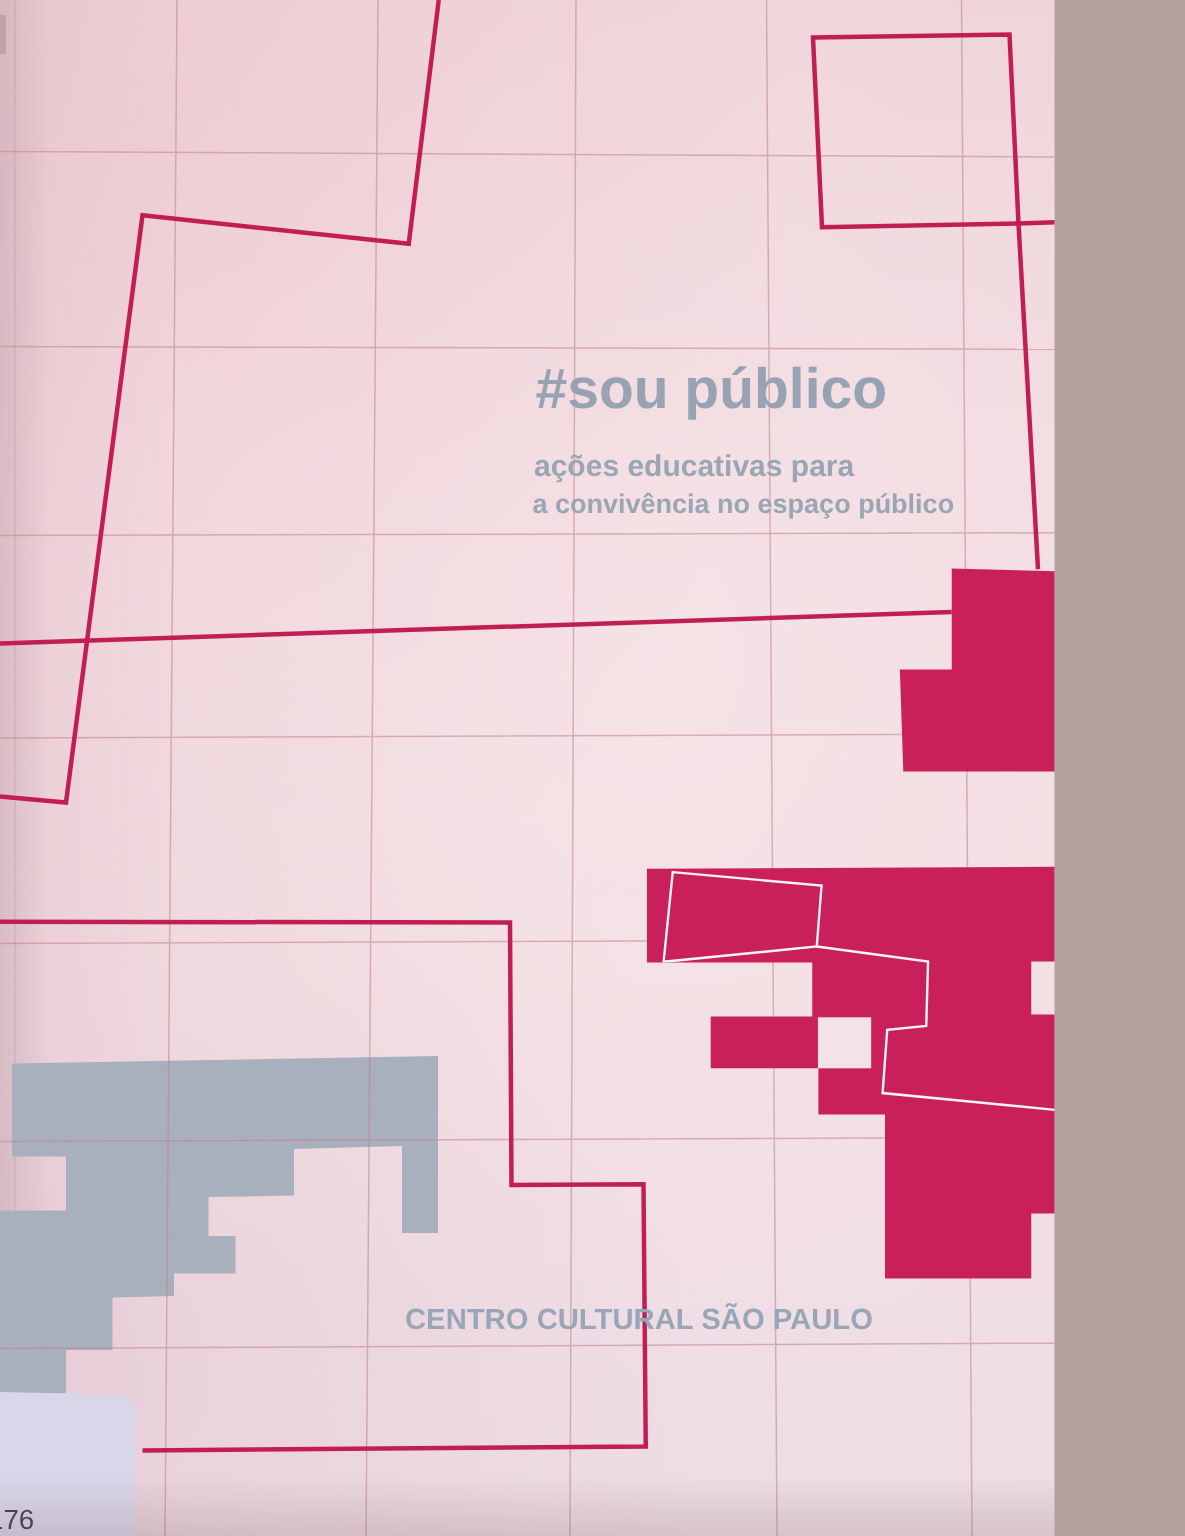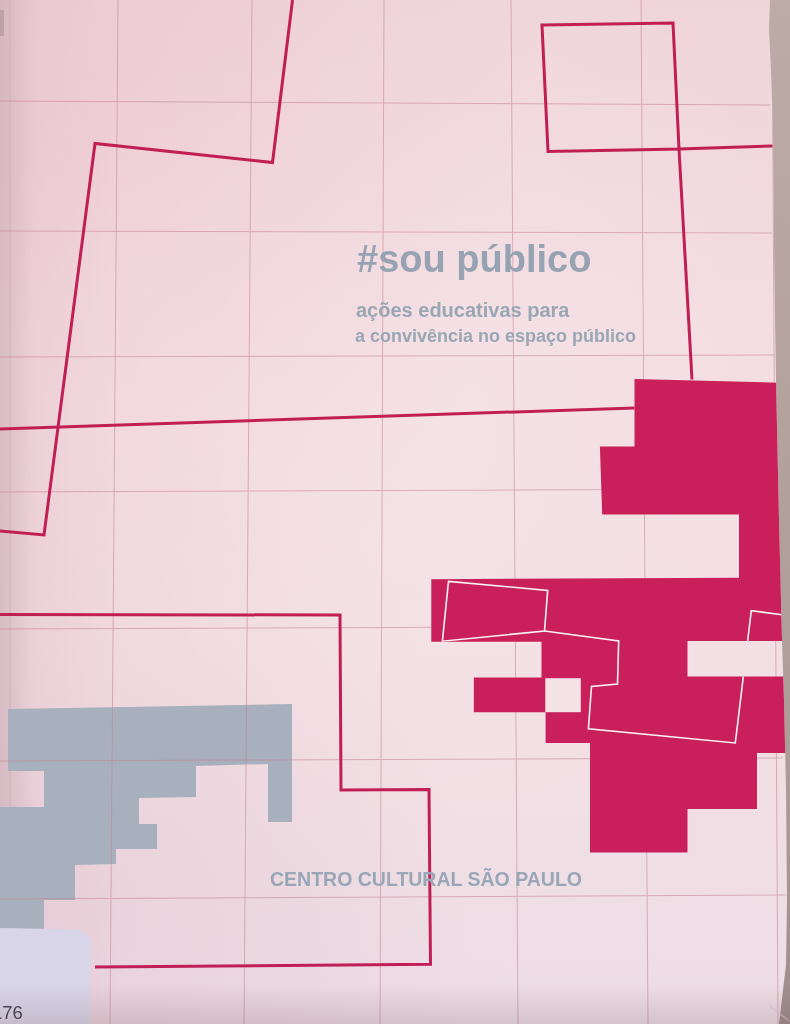--- a/index.html
+++ b/index.html
@@ -1,16 +1,16 @@
 <!DOCTYPE html>
 <html><head>
 <meta charset="utf-8">
 <style>
 html,body{margin:0;padding:0;background:#b3a29e;}
-#wrap{position:relative;width:790px;height:1024px;overflow:hidden;}
+#wrap{position:relative;width:703px;height:1024px;overflow:hidden;}
 svg{display:block;}
 text{font-family:"Liberation Sans", sans-serif;}
 </style>
 </head>
 <body>
 <div id="wrap">
 <svg width="790" height="1024" viewBox="0 0 790 1024">
 <defs>
   <linearGradient id="beige" x1="0" y1="0" x2="0" y2="1">
     <stop offset="0" stop-color="#bcaba7"></stop>

